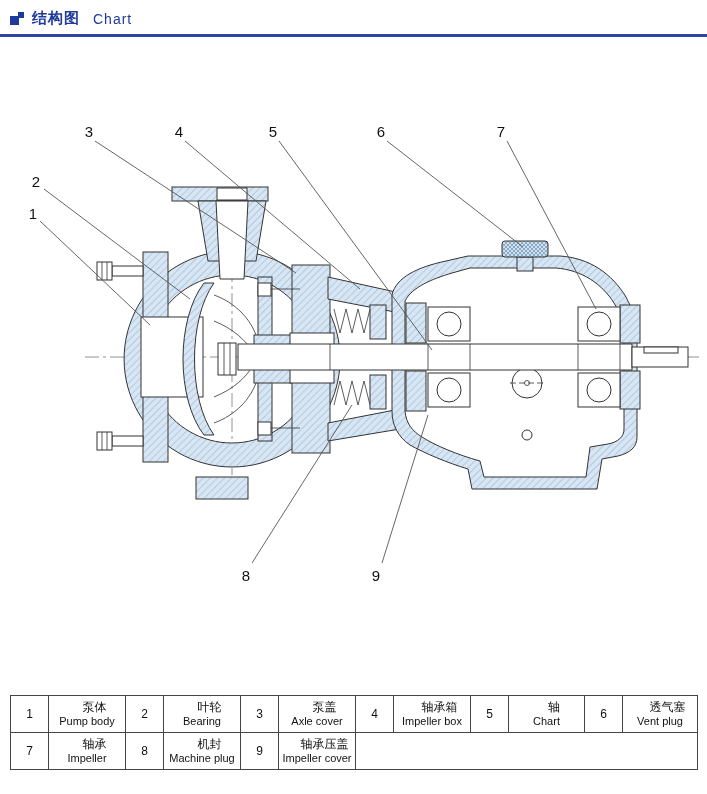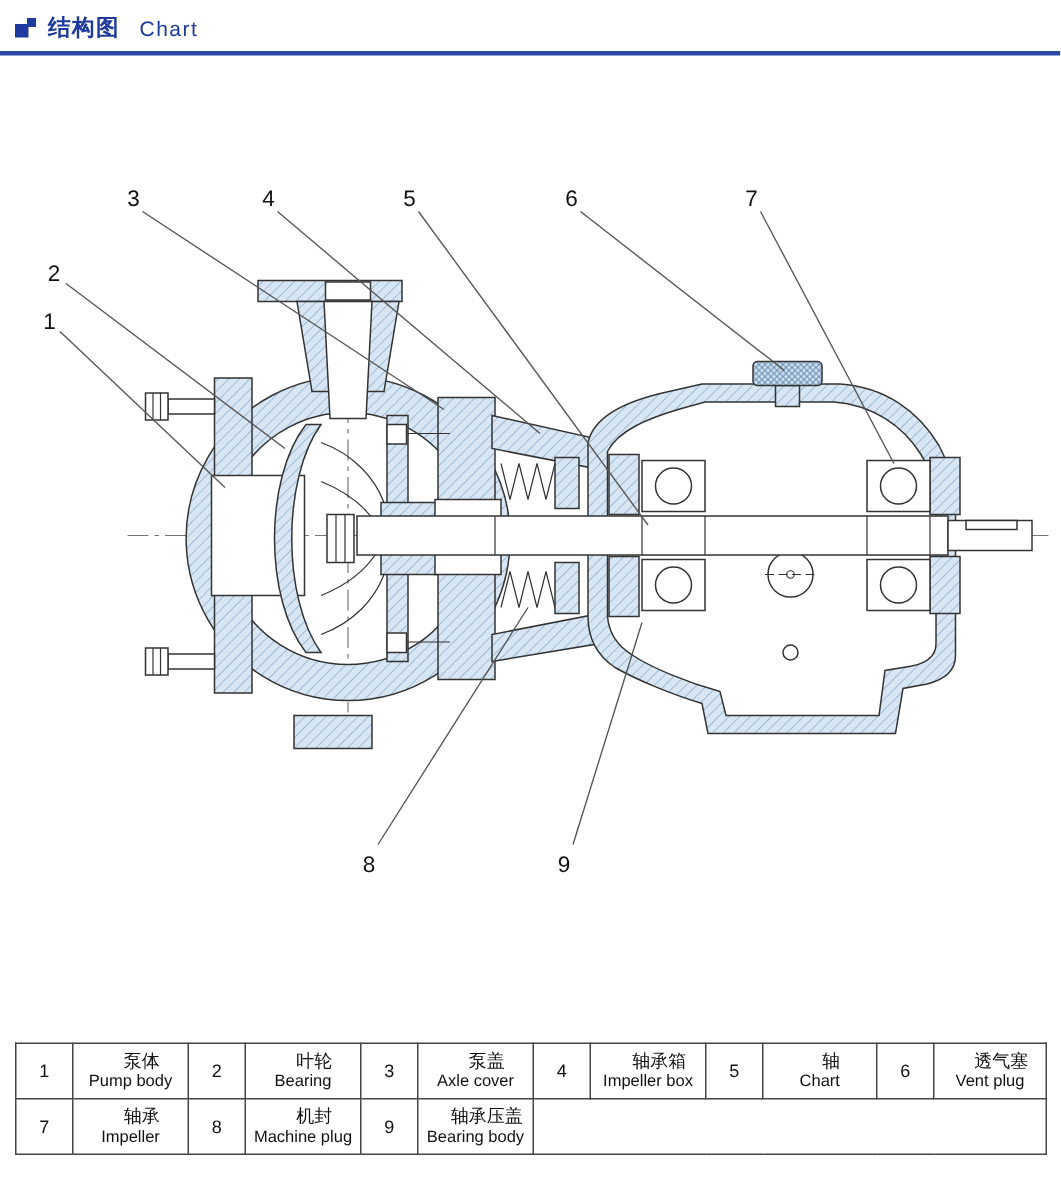--- a/index.html
+++ b/index.html
@@ -283,20 +283,20 @@
             <div class="en">Impeller</div>
           </td>
       <td class="num">8</td>
       <td>
             <div class="cn">机封</div>
             <div class="en">Machine plug</div>
           </td>
       <td class="num">9</td>
       <td>
             <div class="cn">轴承压盖</div>
-            <div class="en">Bearing body</div>
+            <div class="en">Impeller cover</div>
           </td>
       <td colspan="6"></td>
     </tr>
   </tbody>
     </table>
 
 </div>
 
 </body></html>

